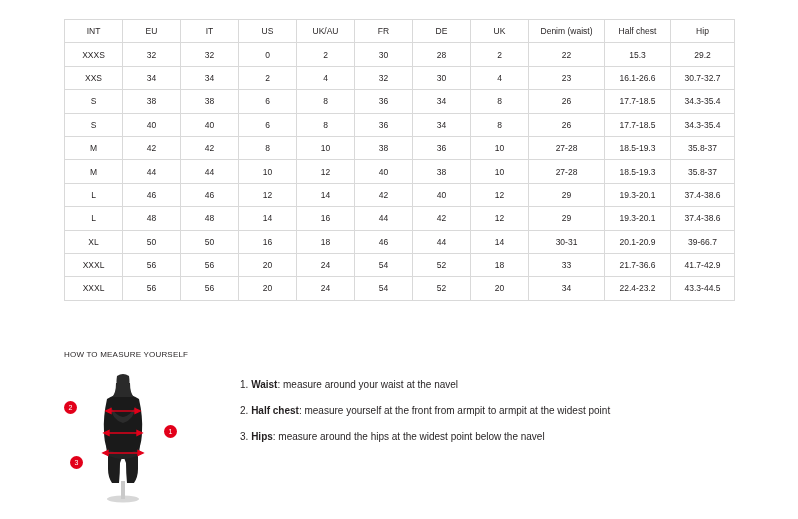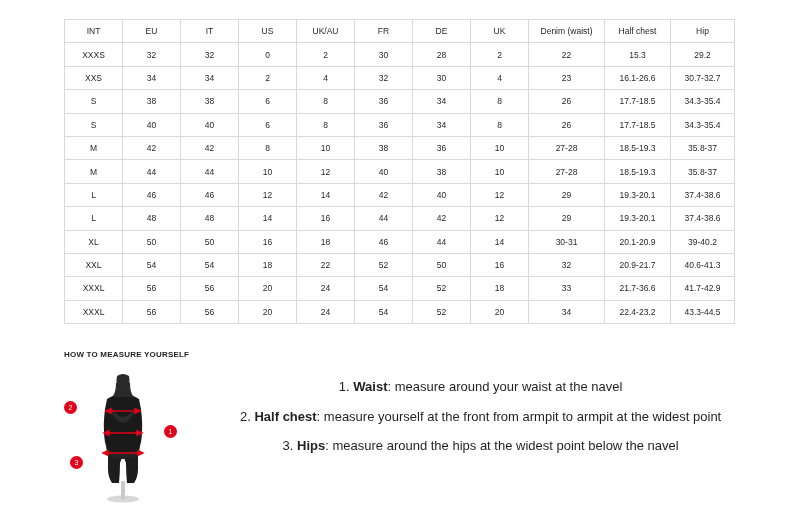--- a/index.html
+++ b/index.html
@@ -64,46 +64,45 @@
 
   
   .measure-section {
     position: absolute;
     left: 64px;
     top: 350px;
     width: 680px;
   }
   .measure-title {
     font-size: 8px;
-    font-weight: bold;
+    font-weight: normal;
     letter-spacing: 0.2px;
     color: #231f20;
     margin-bottom: 14px;
   }
   .measure-body {
     position: relative;
     display: flex;
     align-items: flex-start;
   }
   .figure-area {
     position: relative;
     width: 120px;
     height: 130px;
     flex: 0 0 120px;
   }
   .notes {
     margin-left: 56px;
     padding-top: 6px;
   }
   .note {
-    font-size: 13px;
+    font-size: 10px;
     color: #231f20;
     margin-bottom: 14px;
     line-height: 1.2;
-    text-align: center;
   }
   .note:last-child { margin-bottom: 16px; }
   .note b { font-weight: bold; }
 
   
   .mannequin {
     position: absolute;
     left: 22px;
     top: 0;
     width: 74px;
@@ -269,34 +268,21 @@
           <td>XL</td>
           <td>50</td>
           <td>50</td>
           <td>16</td>
           <td>18</td>
           <td>46</td>
           <td>44</td>
           <td>14</td>
           <td>30-31</td>
           <td>20.1-20.9</td>
-          <td>39-40.2</td>
-        </tr>
-        <tr>
-          <td>XXL</td>
-          <td>54</td>
-          <td>54</td>
-          <td>18</td>
-          <td>22</td>
-          <td>52</td>
-          <td>50</td>
-          <td>16</td>
-          <td>32</td>
-          <td>20.9-21.7</td>
-          <td>40.6-41.3</td>
+          <td>39-66.7</td>
         </tr>
         <tr>
           <td>XXXL</td>
           <td>56</td>
           <td>56</td>
           <td>20</td>
           <td>24</td>
           <td>54</td>
           <td>52</td>
           <td>18</td>

